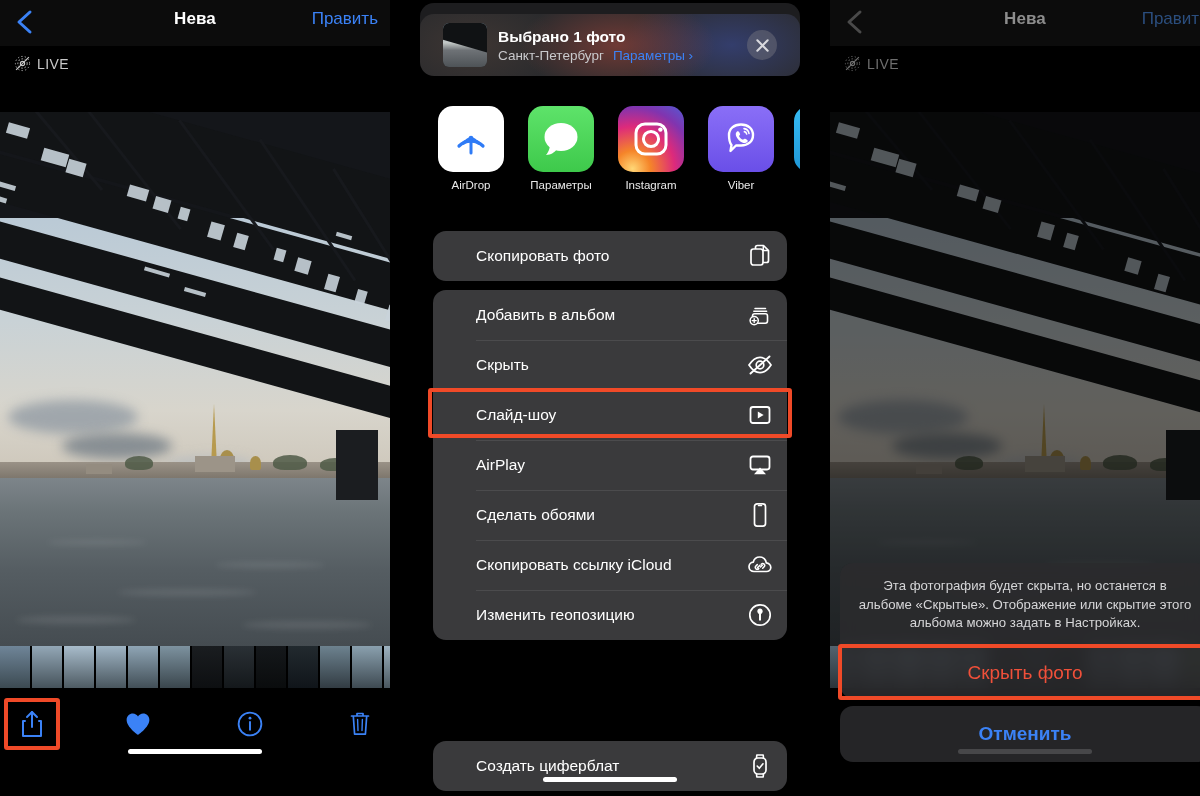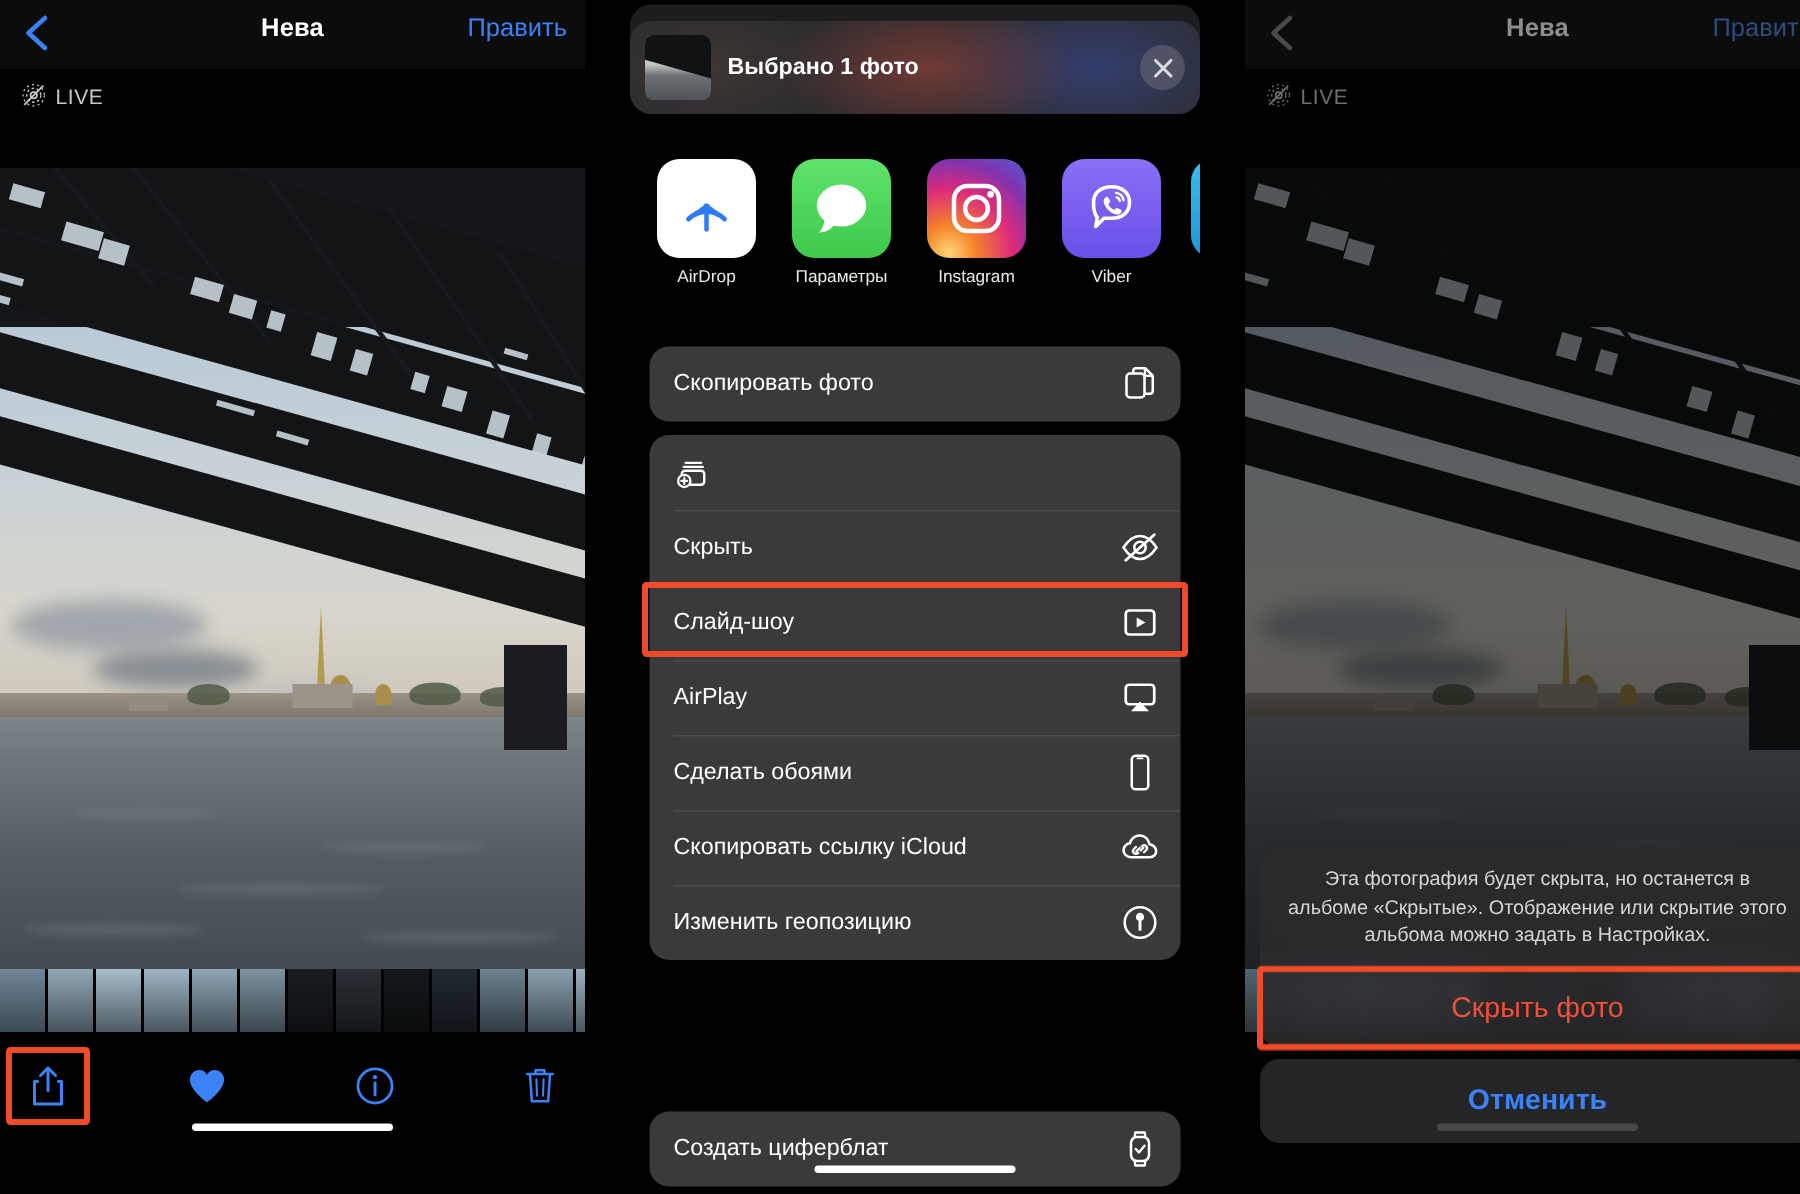--- a/index.html
+++ b/index.html
@@ -121,21 +121,21 @@
     background:#1d1d1f; border-radius:14px;
   }
   .sheet-header {
     position:absolute; left:0; top:14px; right:0; height:62px;
     border-radius:14px; overflow:hidden;
     background:
       radial-gradient(140px 70px at 52% 50%, rgba(168,70,60,.55), transparent 70%),
       radial-gradient(150px 80px at 82% 50%, rgba(60,80,170,.50), transparent 72%),
       radial-gradient(120px 70px at 14% 50%, rgba(90,70,60,.40), transparent 70%),
       #2b2b2d;
-    display:flex; align-items:center; padding:0 10px;
+    display:flex; align-items:center; padding:0 23px;
   }
   .sheet-thumb {
     width:44px; height:44px; border-radius:6px; overflow:hidden;
     position:relative; flex:0 0 auto; background:#222;
   }
   .sheet-thumb .mini-sky {
     position:absolute; inset:0;
     background:linear-gradient(to bottom,#9fb3c4 0%,#c3c8c6 45%,#6e7276 62%,#4e5357 100%);
   }
   .sheet-thumb .mini-bridge {
@@ -162,21 +162,21 @@
     width:66px; height:66px; border-radius:15px; margin:0 auto;
     display:flex; align-items:center; justify-content:center; overflow:hidden; position:relative;
   }
   .app-label { margin-top:7px; color:#eaeaea; font-size:11.5px; white-space:nowrap; }
   .app-cut { width:30px; flex:0 0 auto; }
   .app-cut .app-icon { width:36px; border-radius:15px 0 0 15px; }
 
   
   .menu-group {
     position:absolute; left:13px; right:13px;
-    background:#3a3a3c; border-radius:13px; overflow:hidden;
+    background:#3a3a3c; border-radius:13px; overflow:hidden;padding-left:27px;
   }
   .menu-row {
     position:relative; height:50px; display:flex; align-items:center;
     padding:0 14px 0 16px; cursor:pointer;
   }
   .menu-row + .menu-row::before {
     content:""; position:absolute; left:16px; right:0; top:0; height:1px; background:rgba(255,255,255,.09);
   }
   .menu-label { flex:1 1 auto; color:#fff; font-size:15.5px; }
   .menu-icon { width:26px; height:26px; flex:0 0 auto; display:flex; align-items:center; justify-content:center; }
@@ -367,20 +367,24 @@
 
       <div class="sheet-bg-card"></div>
 
       <div class="sheet-header">
         <div class="sheet-thumb">
           <div class="mini-sky"></div>
           <div class="mini-bridge"></div>
         </div>
         <div class="sheet-texts">
           <div class="sheet-title">Выбрано 1 фото</div>
+          <div class="sheet-sub">
+            <span class="sheet-sub-loc">Санкт-Петербург</span>
+            <span class="sheet-sub-opt">Параметры ›</span>
+          </div>
         </div>
         <div class="sheet-close">
           <svg width="15" height="15" viewBox="0 0 16 16">
             <path d="M2.5 2.5 L13.5 13.5 M13.5 2.5 L2.5 13.5" stroke="#d9d9de" stroke-width="2.2" stroke-linecap="round"></path>
           </svg>
         </div>
       </div>
 
       <div class="apps-row">
         <div class="app">
@@ -444,20 +448,21 @@
               <path d="M6.5 5 L6.5 3.3 C6.5 2.2 7.4 1.5 8.4 1.5 L14.5 1.5 L19.5 6.5 L19.5 16.5 C19.5 17.6 18.7 18.5 17.6 18.5 L14 18.5" fill="none" stroke="#fff" stroke-width="1.7" stroke-linejoin="round"></path>
               <path d="M14.3 1.8 L14.3 6.6 L19.2 6.6" fill="none" stroke="#fff" stroke-width="1.5"></path>
             </svg>
           </span>
         </div>
       </div>
 
       <div class="menu-group" style="top:290px;">
 
         <div class="menu-row">
+          <span class="menu-label">Добавить в альбом</span>
           <span class="menu-icon">
             <svg width="24" height="24" viewBox="0 0 24 24">
               <path d="M7 5.5 L17.5 5.5" stroke="#fff" stroke-width="1.5" stroke-linecap="round"></path>
               <path d="M5.8 8.3 L18.6 8.3" stroke="#fff" stroke-width="1.5" stroke-linecap="round"></path>
               <rect x="4.5" y="10.8" width="15" height="9.4" rx="2.2" fill="none" stroke="#fff" stroke-width="1.6"></rect>
               <circle cx="6.2" cy="17.6" r="4.1" fill="#3a3a3c" stroke="#fff" stroke-width="1.5"></circle>
               <path d="M6.2 15.6 L6.2 19.6 M4.2 17.6 L8.2 17.6" stroke="#fff" stroke-width="1.4" stroke-linecap="round"></path>
             </svg>
           </span>
         </div>

